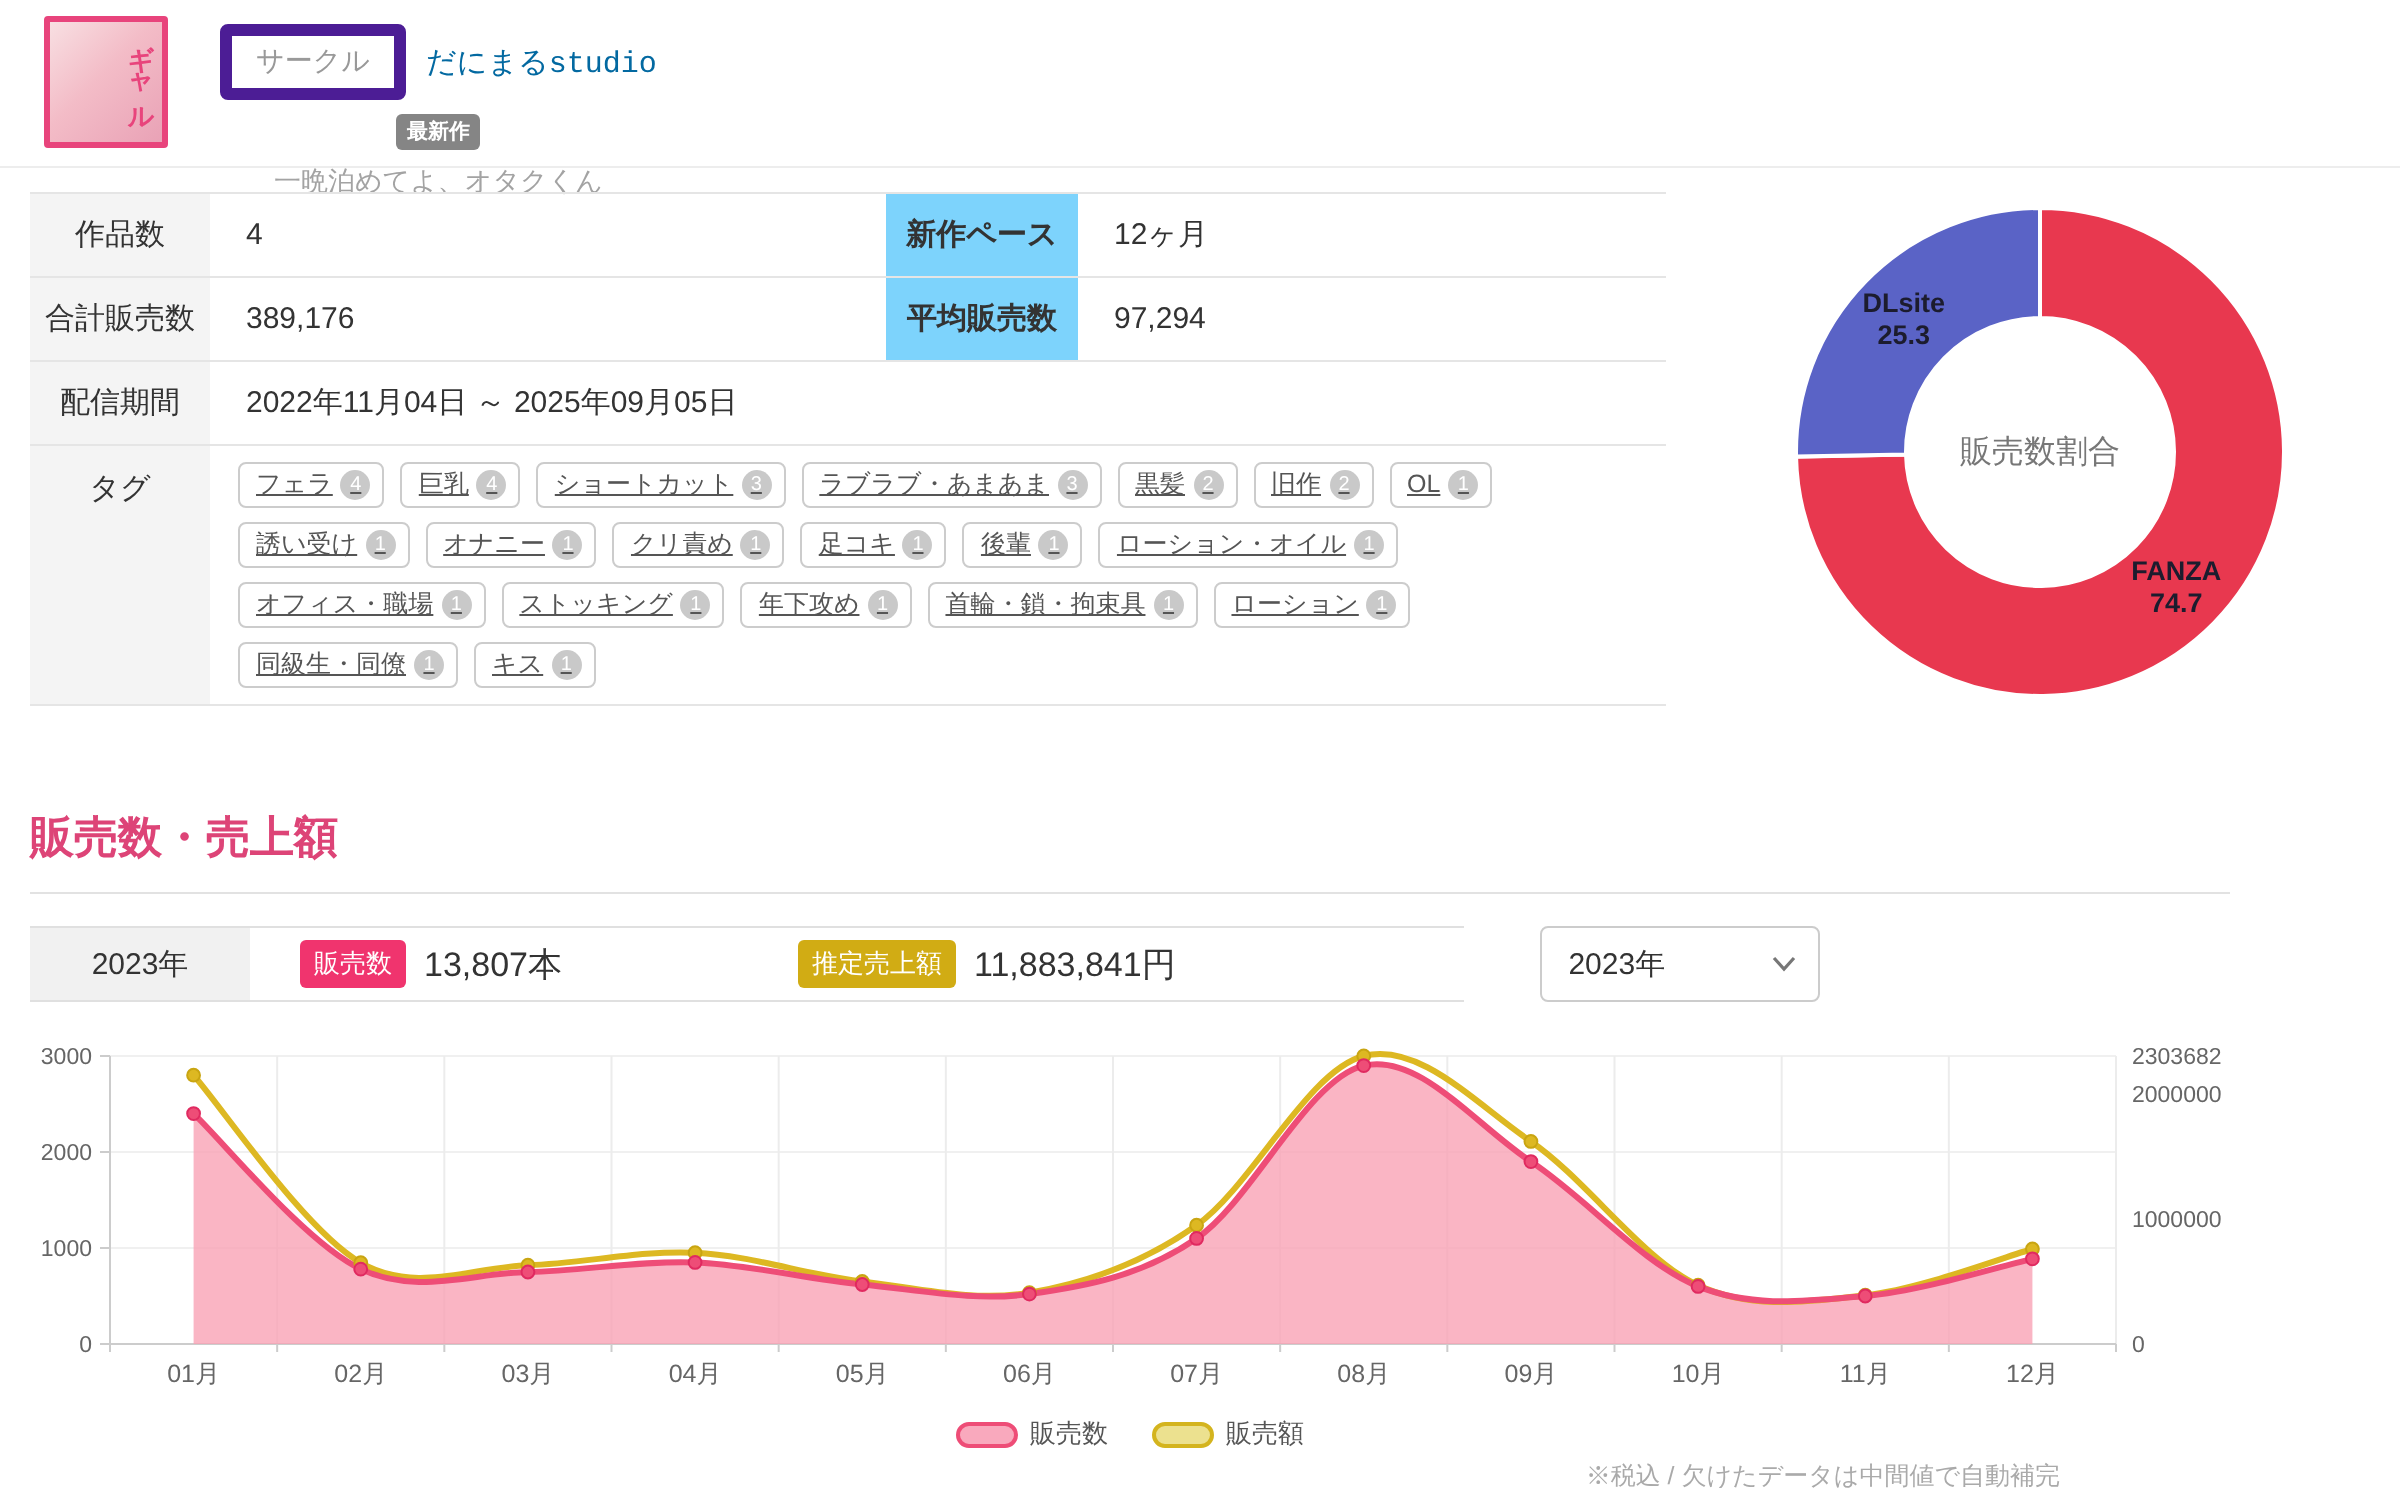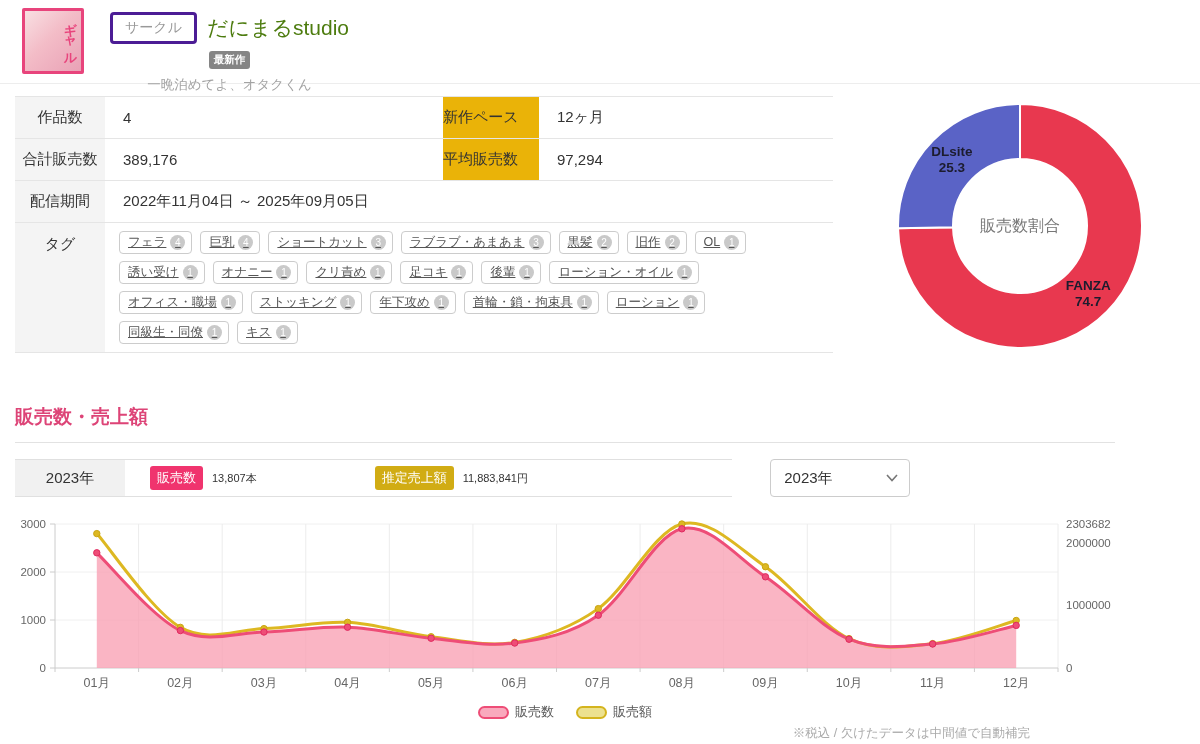--- a/index.html
+++ b/index.html
@@ -15,72 +15,72 @@
     background:linear-gradient(135deg,#f8dfe2 0%,#f3bcc7 45%,#e9a2b6 100%);
     position:relative; overflow:hidden; flex:0 0 auto;
   }
   .avatar .gal-txt {
     position:absolute; top:2px; right:2px; writing-mode:vertical-rl;
     font-size:13px; font-weight:bold; color:#e8447c; letter-spacing:1px;
   }
   .head-txt { margin-left:26px; padding-top:4px; }
   .head-line1 { display:flex; align-items:center; gap:10px; }
   .circle-badge {
-    border:3px solid #4c1d95; border-radius:4px; color:#999; font-size:14px;
+    border:6px solid #4c1d95; border-radius:4px; color:#999; font-size:14px;
     padding:4px 12px; background:#fff;
   }
-  .circle-name { font-size:21px; color:#4d7c0f; }
+  .circle-name { font-size:15px; color:#0369a1;font-family:Liberation Mono, monospace; }
   .head-line2 { display:flex; align-items:center; gap:7px; margin-top:7px;flex-direction:column; }
   .latest-badge {
     background:#858585; color:#fff; font-size:10.5px; font-weight:bold;
     padding:2px 5px; border-radius:3px;
   }
   .latest-title { color:#a3a3a3; font-size:13.5px; }
   
   .main-row { display:flex; align-items:flex-start; padding:12px 12px 0 15px; }
   table.info { border-collapse:collapse; width:818px; font-size:15px; }
   table.info td { border-top:1px solid #e5e5e5; border-bottom:1px solid #e5e5e5; height:42px; }
   td.lbl { background:#f4f4f4; text-align:center; color:#333; width:90px; }
-  td.lbl2 { background:#eab308; color:#333; width:96px; }
+  td.lbl2 { background:#7dd3fc; text-align:center; color:#333; width:96px;font-weight:bold; }
   td.val { padding-left:18px; color:#333; width:338px; }
   td.val2 { padding-left:18px; color:#333;margin-top:12px; }
   td.lbl-top { background:#f4f4f4; text-align:center; vertical-align:top; padding-top:12px; }
   td.tags-cell { padding:8px 10px 8px 14px; }
   .tags-wrap { display:flex; flex-wrap:wrap; gap:7px 8px; }
   .tag {
     display:inline-flex; align-items:center; gap:4px; border:1px solid #ccc;
     border-radius:4px; background:#fff; color:#555; font-size:12.5px;
     padding:3px 6px 3px 8px; line-height:1.2; cursor:pointer;text-decoration:underline;
   }
   .tag-count {
     width:15px; height:15px; border-radius:50%; background:#c9c9c9; color:#fff;
     font-size:10px; display:inline-flex; align-items:center; justify-content:center;
   }
   .donut-wrap { width:330px; display:flex; justify-content:center; margin-left:22px; }
   
-  .section-title { margin:36px 0 0 15px; font-size:19px; font-weight:bold; color:#dd4477; }
+  .section-title { margin:36px 0 0 15px; font-size:22px; font-weight:bold; color:#dd4477; }
   .section-hr { border:none; border-top:1px solid #e2e2e2; margin:12px 0 0 15px; width:1100px; }
   .stats-row { display:flex; margin:16px 0 0 15px; width:1100px;gap:38px; }
   .stats-bar {
     display:flex; align-items:center; width:730px; height:38px;
     border-top:1px solid #e0e0e0; border-bottom:1px solid #e0e0e0; background:#fff;
   }
   .year-cell {
     width:110px; height:100%; background:#f1f1f1; display:flex;
     align-items:center; justify-content:center; font-size:15px; color:#333;
   }
   .badge-group { display:flex; align-items:center; margin-left:25px; }
   .badge-group.second { margin-left:118px; }
   .badge-pink {
     background:#f0346e; color:#fff; font-size:13px; padding:3px 7px; border-radius:3px;
   }
   .badge-yellow {
     background:#d1ac14; color:#fff; font-size:13px; padding:3px 7px; border-radius:3px;
   }
-  .badge-val { margin-left:9px; font-size:11px; color:#333; }
+  .badge-val { margin-left:9px; font-size:17px; color:#333; }
   .year-select {
     margin-left:auto; margin-right:205px; width:142px; height:38px;
     border:1px solid #ccc; border-radius:4px; background:#fff; position:relative;
     display:flex; align-items:center; padding-left:13px; font-size:15px; color:#333;
     cursor:pointer;
   }
   .year-select svg { position:absolute; right:11px; top:14px; }
   
   .chart-wrap { margin:14px 0 0 15px; width:1100px; }
   .chart-legend { display:flex; justify-content:center; gap:22px; margin-top:2px; }

